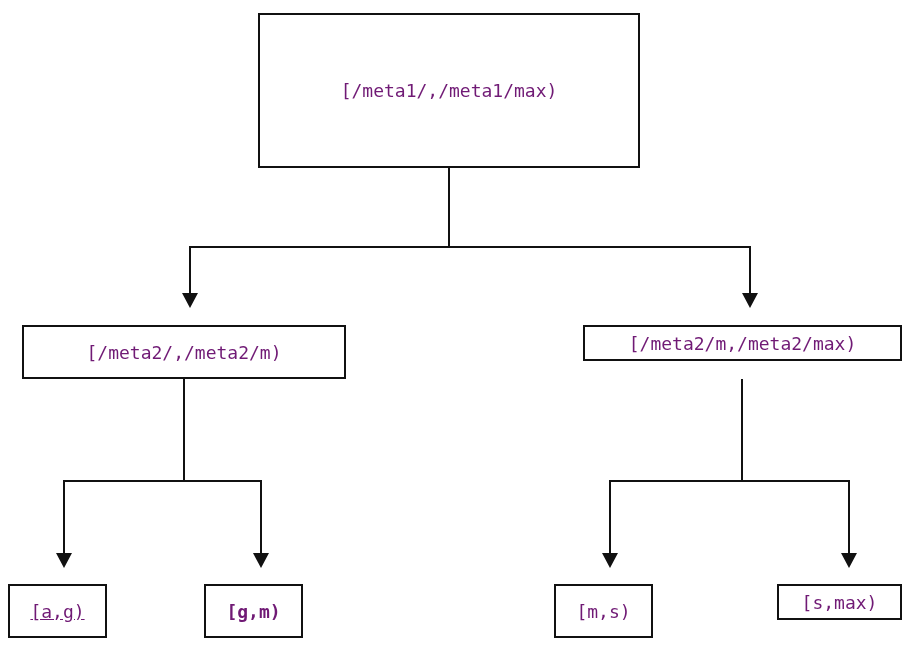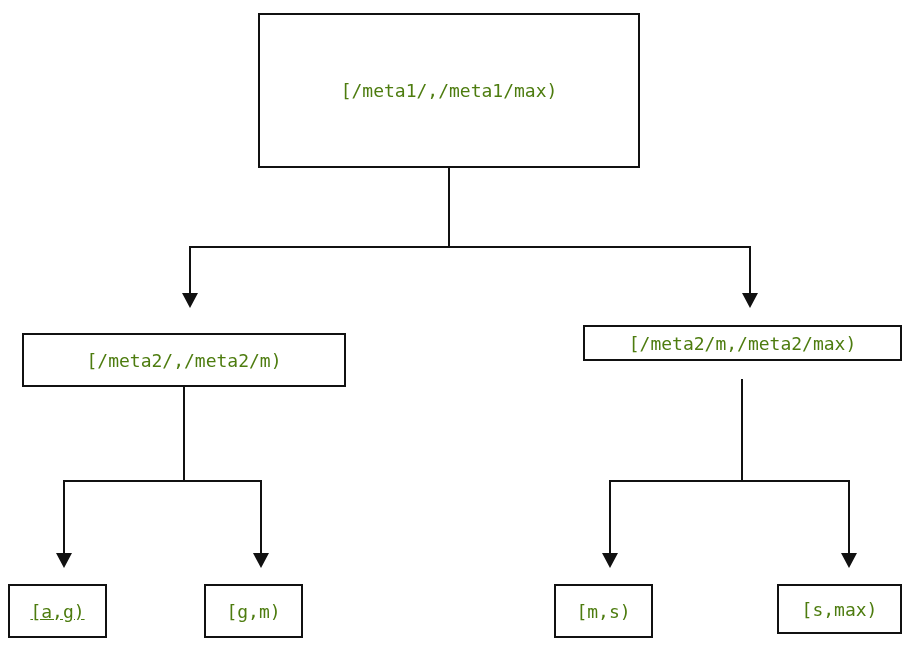--- a/index.html
+++ b/index.html
@@ -20,21 +20,21 @@
     left: 0;
     top: 0;
     width: 912px;
     height: 652px;
   }
   .node {
     position: absolute;
     box-sizing: border-box;
     border: 2px solid #111111;
     background: #ffffff;
-    color: #4d7c0f;
+    color: #701a75;
     display: flex;
     align-items: center;
     justify-content: center;
     font-size: 18px;
     white-space: nowrap;
   }
 </style>
 </head>
 <body>
 
@@ -68,25 +68,25 @@
       <polygon points="742,293 758,293 750,308"></polygon>
       <polygon points="56,553 72,553 64,568"></polygon>
       <polygon points="253,553 269,553 261,568"></polygon>
       <polygon points="602,553 618,553 610,568"></polygon>
       <polygon points="841,553 857,553 849,568"></polygon>
     </g>
   </svg>
 
   <div class="node" style="left:258px; top:13px; width:382px; height:155px;">[/meta1/,/meta1/max)</div>
 
-  <div class="node" style="left:22px; top:325px; width:324px; height:54px;margin-top:8px;">[/meta2/,/meta2/m)</div>
+  <div class="node" style="left:22px; top:325px; width:324px; height:54px;">[/meta2/,/meta2/m)</div>
 
   <div class="node" style="left:583px; top:325px; width:319px; height:36px;">[/meta2/m,/meta2/max)</div>
 
   <div class="node" style="left:8px; top:584px; width:99px; height:54px;text-decoration:underline;">[a,g)</div>
 
-  <div class="node" style="left:204px; top:584px; width:99px; height:54px;">[g,m)</div>
+  <div class="node" style="left:204px; top:584px; width:99px; height:54px;font-weight:bold;">[g,m)</div>
 
   <div class="node" style="left:554px; top:584px; width:99px; height:54px;">[m,s)</div>
 
-  <div class="node" style="left:777px; top:584px; width:125px; height:50px;">[s,max)</div>
+  <div class="node" style="left:777px; top:584px; width:125px; height:36px;">[s,max)</div>
 
 </div>
 
 </body></html>

